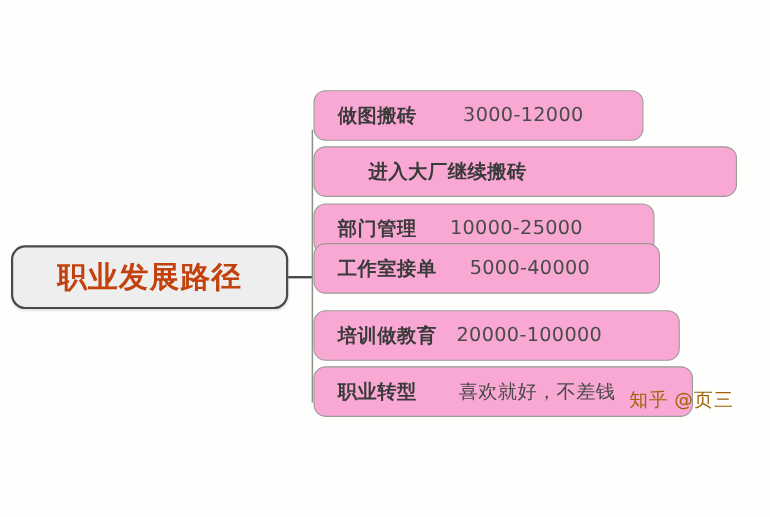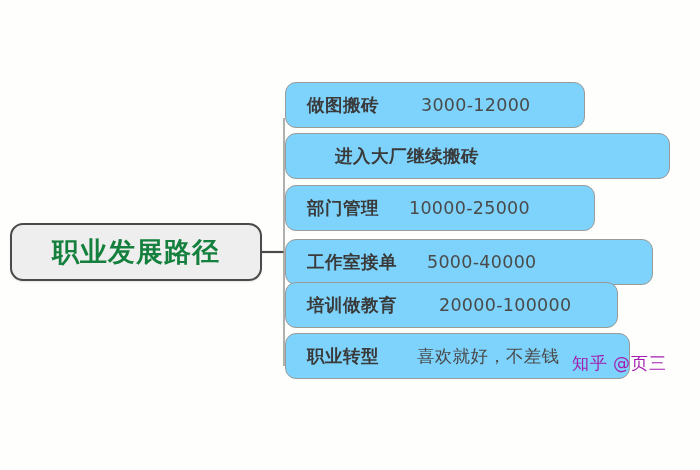--- a/index.html
+++ b/index.html
@@ -35,41 +35,41 @@
     border: 2.5px solid #4a4a4a;
     border-radius: 13px;
     display: flex;
     align-items: center;
     justify-content: center;
     box-shadow: 0 1px 2px rgba(0,0,0,0.10);
   }
   .root-label {
     font-size: 27px;
     font-weight: bold;
-    color: #15803d;
+    color: #c2410c;
     letter-spacing: 1px;
     white-space: nowrap;
   }
 
   
   #connectors {
     position: absolute;
     left: 0;
     top: 0;
     width: 700px;
     height: 470px;
     pointer-events: none;
   }
 
   
   .branch {
     position: absolute;
     box-sizing: border-box;
     height: 46px;
-    background: #7dd3fc;
+    background: #f9a8d4;
     border: 1.3px solid #9a9a96;
     border-radius: 11px;
     display: flex;
     align-items: center;
     white-space: nowrap;
     overflow: hidden;
   }
   .branch-label {
     font-size: 17.5px;
     font-weight: bold;
@@ -83,21 +83,21 @@
     color: #4a4a4a;
     letter-spacing: 0.3px;
   }
 
   
   .watermark {
     position: absolute;
     left: 572px;
     top: 352px;
     font-size: 17px;
-    color: #a21caf;
+    color: #a16207;
     letter-spacing: 1px;
     white-space: nowrap;
     font-weight: normal;
   }
   .watermark .wm-logo { margin-right: 5px; }
 </style>
 </head>
 <body>
 
 <div id="canvas">
@@ -120,26 +120,26 @@
 
   <div class="branch" style="left:285px; top:133px; width:385px;padding-left:28px;">
     <span class="branch-label">进入大厂继续搬砖</span>
   </div>
 
   <div class="branch" style="left:285px; top:185px; width:310px;">
     <span class="branch-label">部门管理</span>
     <span class="branch-value" style="margin-left:30px;">10000-25000</span>
   </div>
 
-  <div class="branch" style="left:285px; top:239px; width:368px;text-align:right;">
+  <div class="branch" style="left:285px; top:221px; width:315px;text-align:right;">
     <span class="branch-label">工作室接单</span>
     <span class="branch-value" style="margin-left:30px;">5000-40000</span>
   </div>
 
-  <div class="branch" style="left:285px; top:282px; width:333px;gap:24px;">
+  <div class="branch" style="left:285px; top:282px; width:333px;">
     <span class="branch-label">培训做教育</span>
     <span class="branch-value" style="margin-left:18px;text-align:right;">20000-100000</span>
   </div>
 
   <div class="branch" style="left:285px; top:333px; width:345px;">
     <span class="branch-label">职业转型</span>
     <span class="branch-value" style="margin-left:38px;">喜欢就好，不差钱</span>
   </div>
 
   <div class="watermark">

